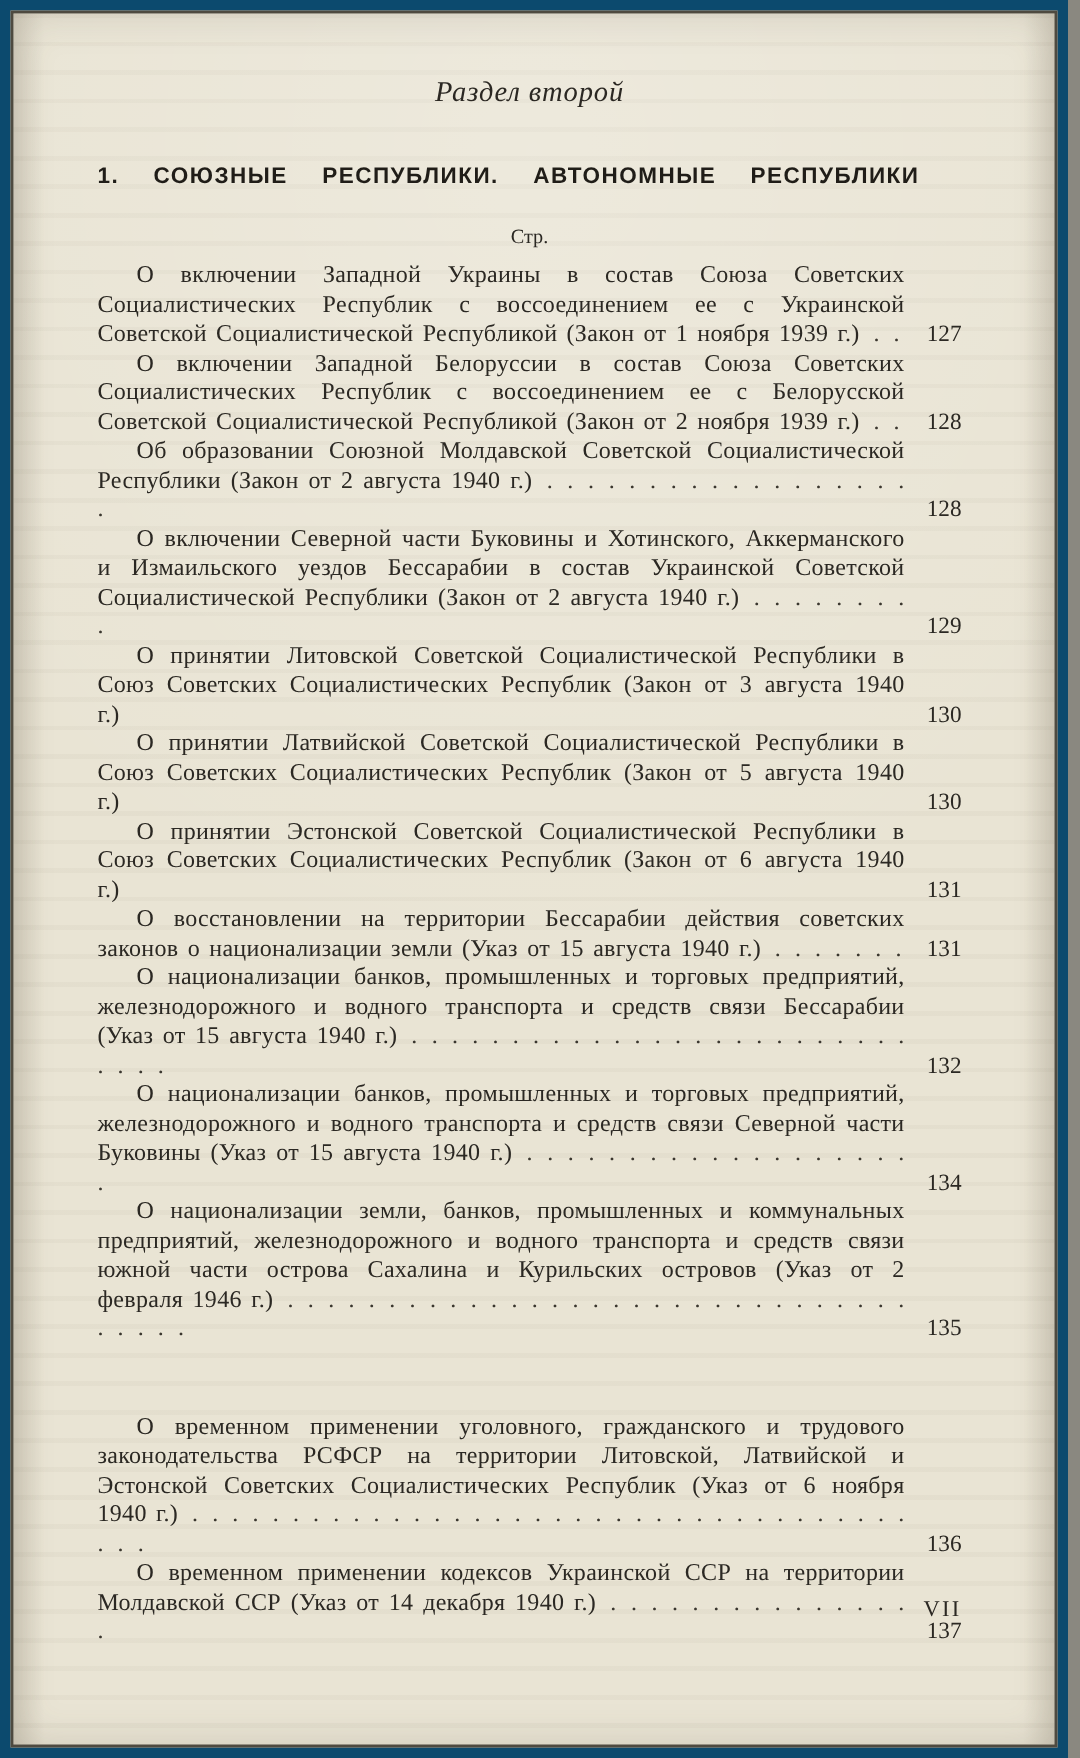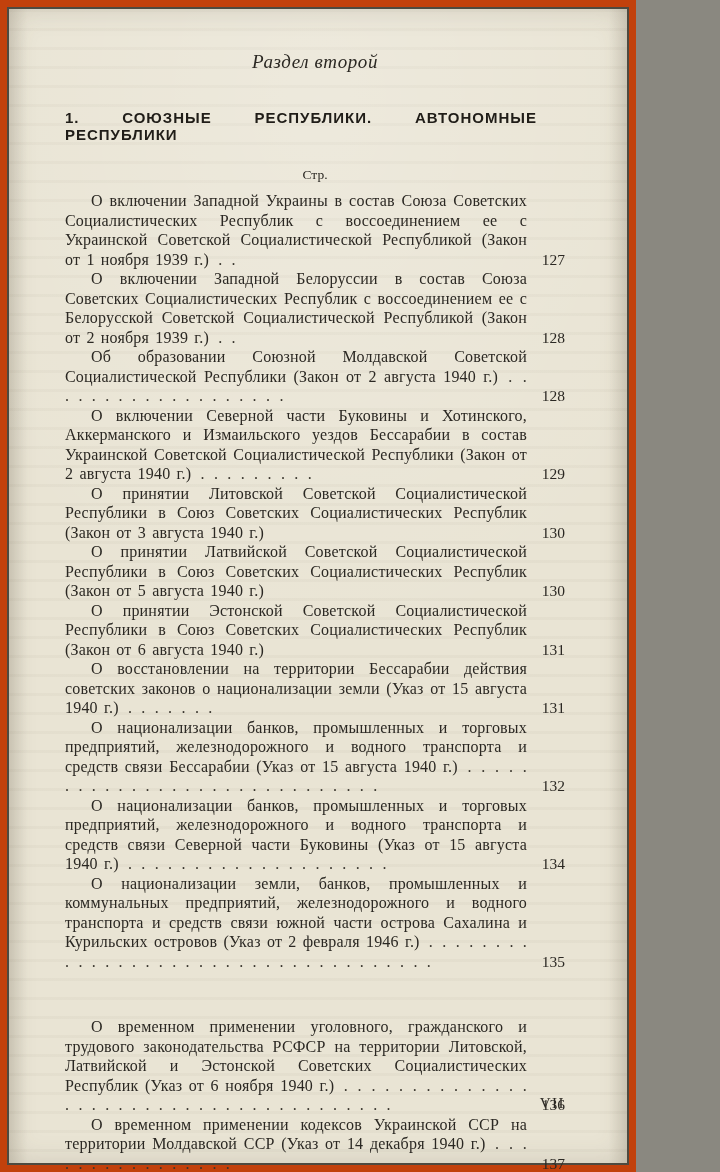--- a/index.html
+++ b/index.html
@@ -4,23 +4,23 @@
 <style>
   * { box-sizing: border-box; }
   html, body { margin: 0; padding: 0; }
   body {
     width: 720px; height: 1172px;
     overflow: hidden;
     background: #8a8880;
     font-family: "Liberation Serif", serif;
   }
   .scan {
-    width: 636px; height: 1172px;
+    width: 712px; height: 1172px;
     padding: 7px;
-    background: #c2410c;
+    background: #0c4a6e;
   }
   .paper {
     position: relative;
     width: 100%; height: 100%;
     border: 2px solid #4e4a40;
     color: #2b2823;
     padding: 38px 62px 0 56px;
     background:
       radial-gradient(120% 90% at 50% 8%, rgba(255,255,255,0.20), rgba(255,255,255,0) 55%),
       linear-gradient(90deg, rgba(107,97,77,0.16) 0, rgba(107,97,77,0) 3%, rgba(107,97,77,0) 97%, rgba(107,97,77,0.16) 100%),
@@ -79,21 +79,21 @@
   }
   .pagenum {
     align-self: end;
     text-align: right;
     font-size: 15.5px;
     line-height: 19.5px;
   }
   .folio {
     position: absolute;
     right: 62px;
-    bottom: 51px;
+    bottom: 81px;
     font-size: 15px;
     letter-spacing: 1.5px;
   }
 </style>
 </head>
 <body>
 
 <div class="scan">
   <div class="paper">
 

